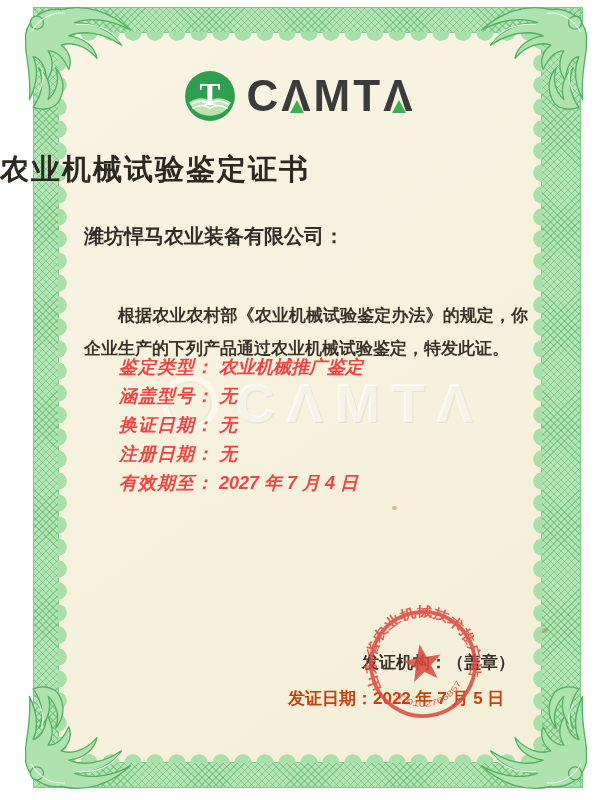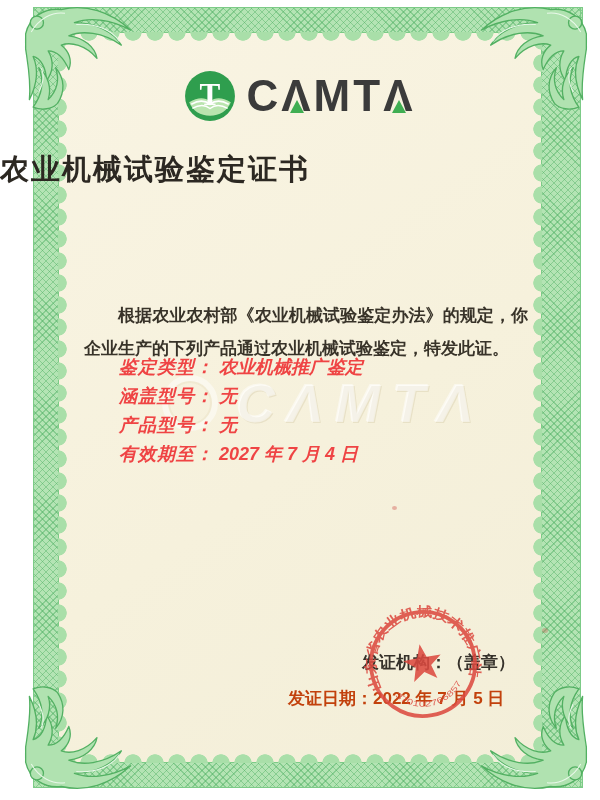--- a/index.html
+++ b/index.html
@@ -8,21 +8,21 @@
 
   
   .paper{position:absolute;left:50px;top:24px;width:514px;height:748px;
          background:linear-gradient(145deg,#f9f4e3 0%,#f6f1dc 55%,#f3eed8 100%);z-index:0;}
 
   
   .watermark{position:absolute;left:162px;top:372px;z-index:1;display:flex;align-items:center;}
   .wm-ring{width:44px;height:44px;border-radius:50%;border:6px solid rgba(255,255,255,.48);
            box-shadow:inset 0 0 0 2px rgba(222,212,175,.25);margin-right:18px;}
   .wm-text{font-size:54px;font-weight:bold;letter-spacing:12px;color:rgba(255,255,255,.5);
-           text-shadow:1px 1px 0 rgba(205,195,158,.35), -1px -1px 0 rgba(255,255,255,.5);font-style:italic;}
+           text-shadow:1px 1px 0 rgba(205,195,158,.35), -1px -1px 0 rgba(255,255,255,.5);}
 
   
   .band{position:absolute;z-index:2;background-color:#b4e4b4;
         background-image:
           repeating-linear-gradient(45deg,rgba(72,172,94,.42) 0,rgba(72,172,94,.42) 1px,transparent 1px,transparent 5px),
           repeating-linear-gradient(-45deg,rgba(72,172,94,.42) 0,rgba(72,172,94,.42) 1px,transparent 1px,transparent 5px);
         border:1px solid #7ccb87;}
   .band::after{content:"";position:absolute;}
   .band-top{left:33px;top:7px;width:548px;height:24px;}
   .band-top::after{top:100%;left:0;right:0;height:9px;
@@ -139,32 +139,36 @@
         <span>C</span>
         <span class="ltr-a">Λ</span>
         <span>M</span>
         <span>T</span>
         <span class="ltr-a">Λ</span>
       </div>
     </div>
 
     <div class="cert-title">农业机械试验鉴定证书</div>
 
+    <div class="recipient">潍坊悍马农业装备有限公司：</div>
 
     <div class="body-par">根据农业农村部《农业机械试验鉴定办法》的规定，你企业生产的下列产品通过农业机械试验鉴定，特发此证。</div>
 
     <div class="fields">
       <div class="field-row">
         <span class="f-label">鉴定类型：</span><span class="f-value">农业机械推广鉴定</span>
       </div>
       <div class="field-row">
         <span class="f-label">涵盖型号：</span><span class="f-value">无</span>
       </div>
       <div class="field-row">
-        <span class="f-label">产品型号：</span><span class="f-value">无</span>
+        <span class="f-label">换证日期：</span><span class="f-value">无</span>
+      </div>
+      <div class="field-row">
+        <span class="f-label">注册日期：</span><span class="f-value">无</span>
       </div>
       <div class="field-row">
         <span class="f-label">有效期至：</span><span class="f-value">2027 年 7 月 4 日</span>
       </div>
     </div>
 
     <div class="issuer-line">
       <span>发证机构：</span><span>（盖章）</span>
     </div>
     <div class="date-line">

